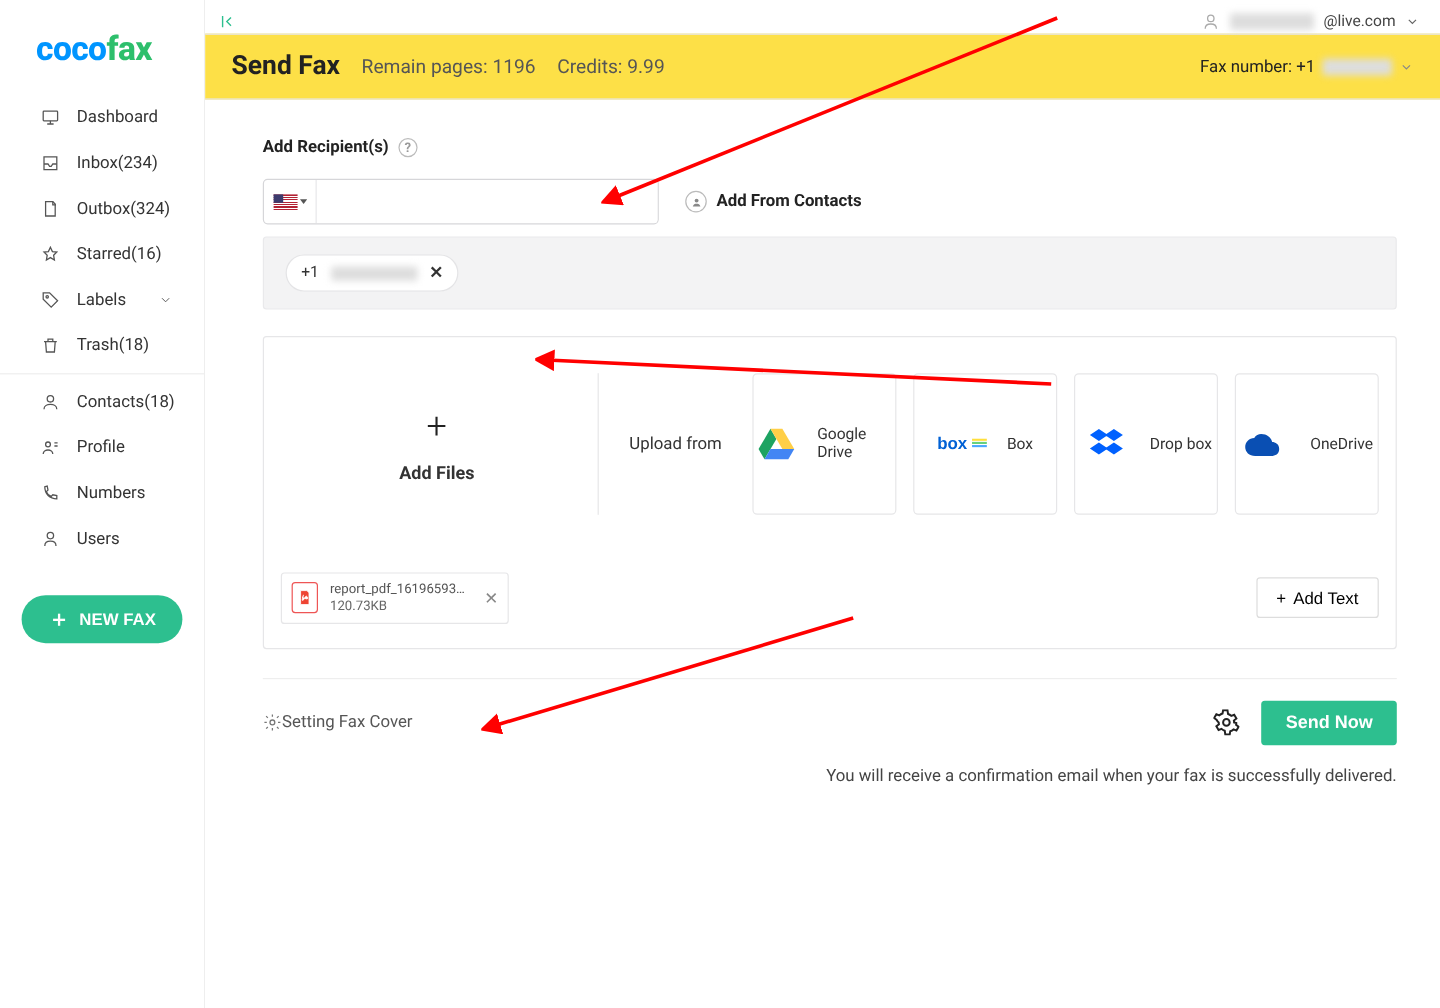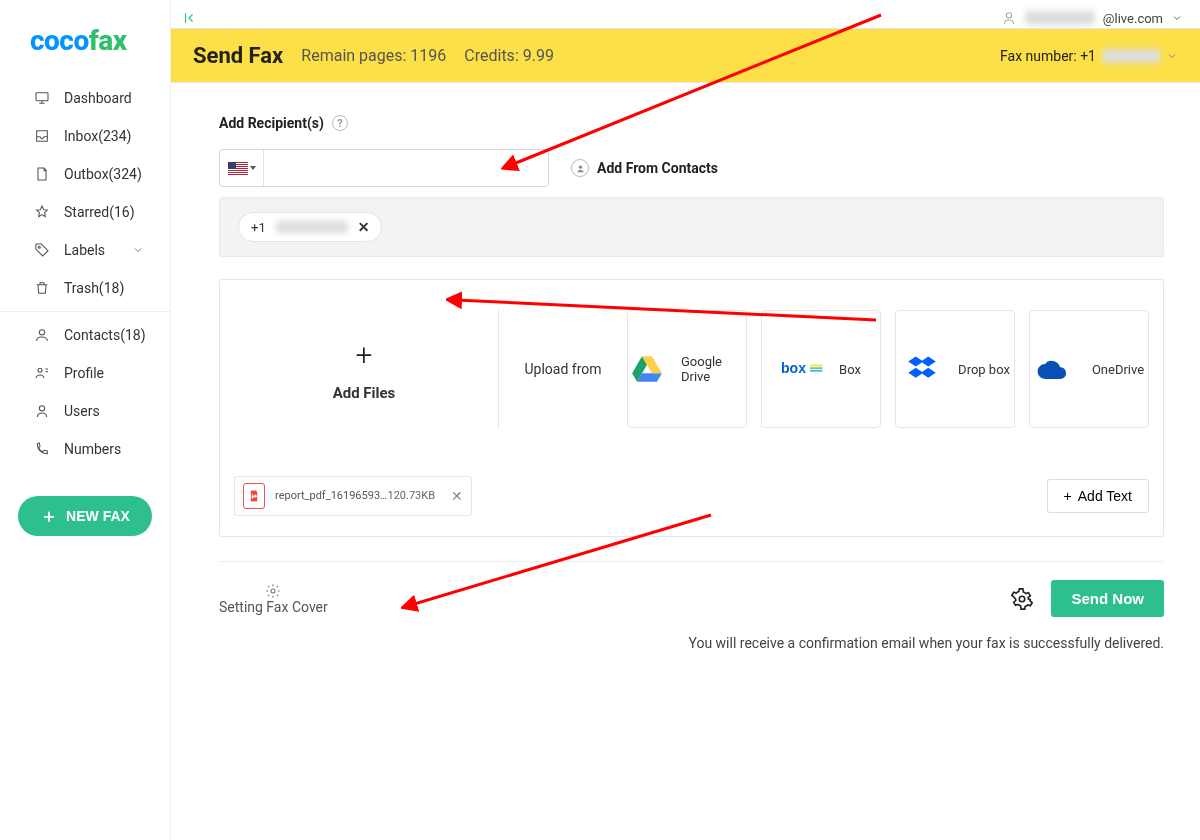--- a/index.html
+++ b/index.html
@@ -51,27 +51,27 @@
 .vdiv { width:1px; background:#e6e6e8; margin: 0 4px; }
 .uploadfrom { display:flex; align-items:center; justify-content:center; padding: 0 14px; font-size:14px; color:#333; width:120px; }
 .tiles { display:flex; gap:14px; padding-left:4px; }
 .tile { width:120px; height:118px; border:1px solid #e6e6e8; border-radius:4px; display:flex; flex-direction:row; align-items:center; justify-content:center; gap:14px; cursor:pointer; }
 .tile .cap { font-size:13px; color:#333; }
 .tileicon { width:44px; height:34px; display:flex; align-items:center; justify-content:center; }
 .filerow { display:flex; align-items:center; margin-top:48px; }
 .filechip { display:flex; align-items:center; gap:10px; border:1px solid #e6e6e8; border-radius:3px; padding:6px 8px; }
 .pdficon { width:22px; height:26px; background:#fff; border:1px solid #e55; border-radius:3px; position:relative; display:flex; align-items:center; justify-content:center; }
 .pdficon svg { width:14px; height:14px; }
-.fileinfo { display:flex; flex-direction:row; font-size:11px; color:#666; line-height:1.3; }
+.fileinfo { display:flex; flex-direction:column; font-size:11px; color:#666; line-height:1.3; }
 .fileinfo .fn { color:#555; }
 .filechip .x { margin-left:6px; color:#888; cursor:pointer; }
 .addtext { margin-left:auto; border:1px solid #ddd; background:#fff; border-radius:3px; padding:8px 16px; font-size:14px; cursor:pointer; display:flex; align-items:center; gap:6px; }
 .hr { border:none; border-top:1px solid #eee; margin: 24px 0 18px; }
 .footerrow { display:flex; align-items:center; }
-.settingcover { display:flex; align-items:center; gap:0; color:#555; cursor:pointer;flex-direction:column; }
+.settingcover { display:flex; align-items:center; gap:0; color:#555; cursor:pointer; }
 .gear { width:16px; height:16px; }
 .rightctrls { margin-left:auto; display:flex; align-items:center; gap:18px; }
 .gearbtn { width:22px; height:22px; cursor:pointer; }
 .sendnow { background:#2dbf8f; color:#fff; border:none; border-radius:3px; padding:10px 20px; font-size:15px; font-weight:600; cursor:pointer; }
 .confirmmsg { text-align:right; margin-top:18px; font-size:14px; color:#444; }
 
 .arrow { position:absolute; pointer-events:none; }
 </style>
 </head>
 <body>
@@ -138,30 +138,30 @@
       <li class="navitem">
         <svg viewBox="0 0 24 24">
             <circle cx="9" cy="8" r="3"></circle>
             <path d="M3 20c0-3 3-5 6-5s6 2 6 5"></path>
             <path d="M17 6h4M17 10h4"></path>
           </svg>
         <span>Profile</span>
       </li>
       <li class="navitem">
         <svg viewBox="0 0 24 24">
+            <path d="M5 4c0 9 6 15 15 15l0-4-5-1-2 2c-3-1-5-3-6-6l2-2-1-5z"></path>
+          </svg>
+        <span>Numbers</span>
+      </li>
+      <li class="navitem">
+        <svg viewBox="0 0 24 24">
             <circle cx="12" cy="8" r="4"></circle>
             <path d="M5 21c0-4 3-6 7-6s7 2 7 6"></path>
           </svg>
         <span>Users</span>
-      </li>
-      <li class="navitem">
-        <svg viewBox="0 0 24 24">
-            <path d="M5 4c0 9 6 15 15 15l0-4-5-1-2 2c-3-1-5-3-6-6l2-2-1-5z"></path>
-          </svg>
-        <span>Numbers</span>
       </li>
     </ul>
     <button class="newfax">
       <span class="plus">＋</span>
       <span>NEW FAX</span>
     </button>
   </aside>
 
   <main class="main">
     <div class="collapse">

